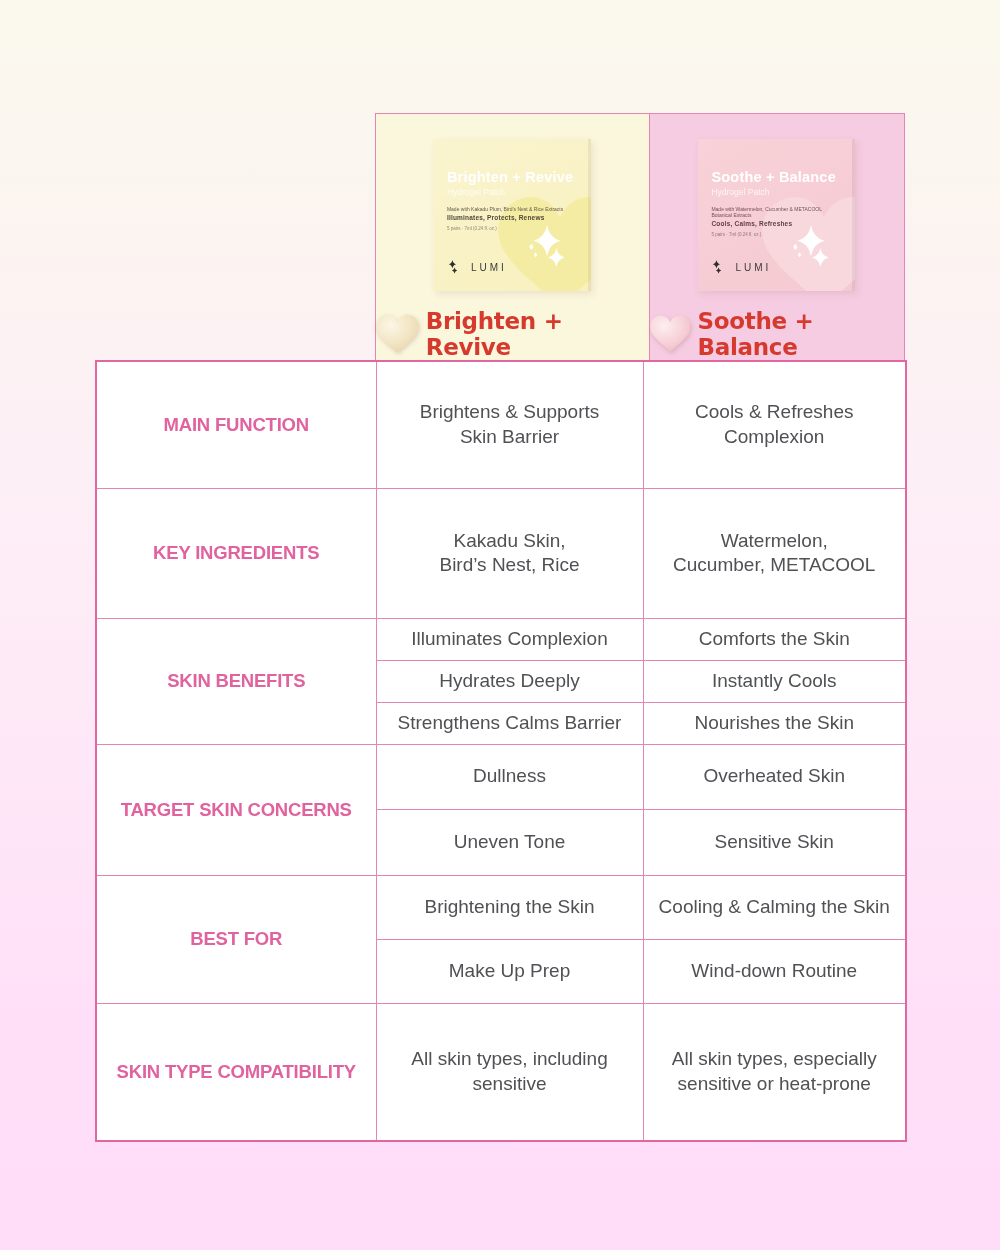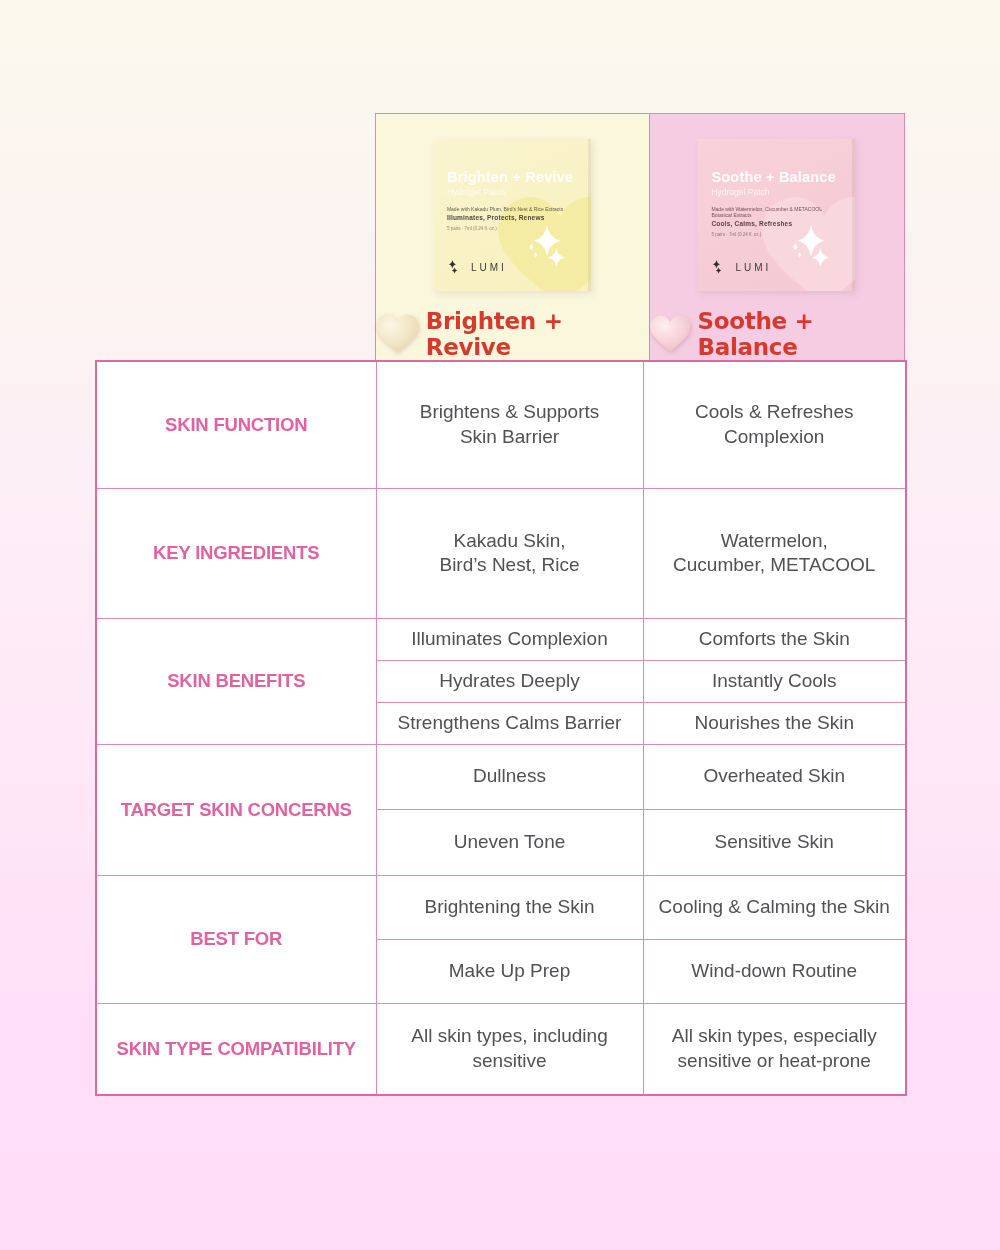--- a/index.html
+++ b/index.html
@@ -166,21 +166,21 @@
 
     <table class="compare">
       <colgroup>
           <col style="width:280px">
           <col style="width:267px">
           <col style="width:263px">
         </colgroup>
 
       <tbody>
           <tr style="height:127px">
-        <td class="rowlabel">SKIN FUNCTION</td>
+        <td class="rowlabel">MAIN FUNCTION</td>
         <td class="cell">Brightens &amp; Supports
 Skin Barrier</td>
         <td class="cell">Cools &amp; Refreshes
 Complexion</td>
       </tr>
 
       <tr style="height:130px">
         <td class="rowlabel">KEY INGREDIENTS</td>
         <td class="cell">Kakadu Skin,
 Bird’s Nest, Rice</td>
@@ -215,21 +215,21 @@
       <tr style="height:64px">
         <td class="rowlabel" rowspan="2">BEST FOR</td>
         <td class="cell">Brightening the Skin</td>
         <td class="cell">Cooling &amp; Calming the Skin</td>
       </tr>
       <tr style="height:64px">
         <td class="cell">Make Up Prep</td>
         <td class="cell">Wind-down Routine</td>
       </tr>
 
-      <tr style="height:92px">
+      <tr style="height:138px">
         <td class="rowlabel" style="white-space:nowrap;">SKIN TYPE COMPATIBILITY</td>
         <td class="cell">All skin types, including
 sensitive</td>
         <td class="cell">All skin types, especially
 sensitive or heat-prone</td>
       </tr>
     </tbody>
       </table>
   </div>
 </div>

